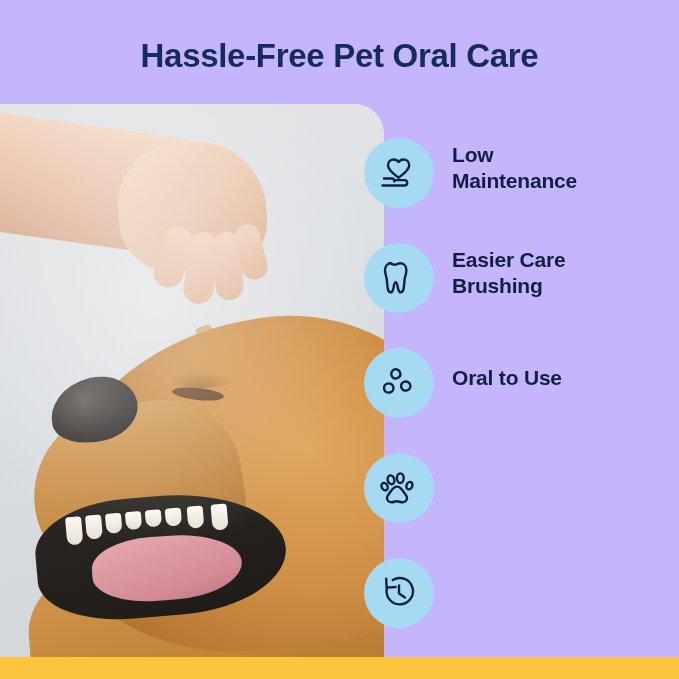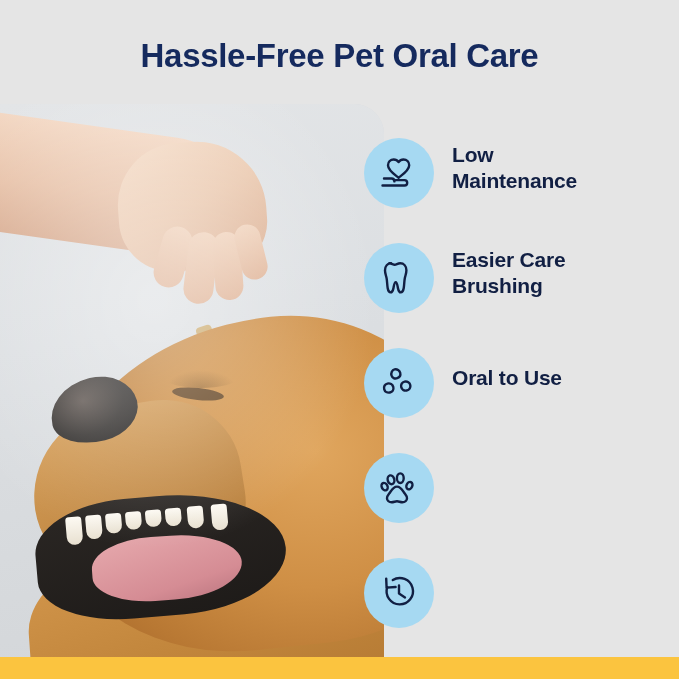--- a/index.html
+++ b/index.html
@@ -13,21 +13,21 @@
     font-family: "Liberation Sans", sans-serif;
     overflow: hidden;
     position: relative;
   }
 
   #page {
     position: absolute;
     left: 0; top: 0;
     width: 679px;
     height: 679px;
-    background: #e5e5e5;
+    background: #c4b5fd;
     overflow: hidden;
   }
 
   
   .title {
     position: absolute;
     left: 0;
     top: 36px;
     width: 679px;
     text-align: center;

